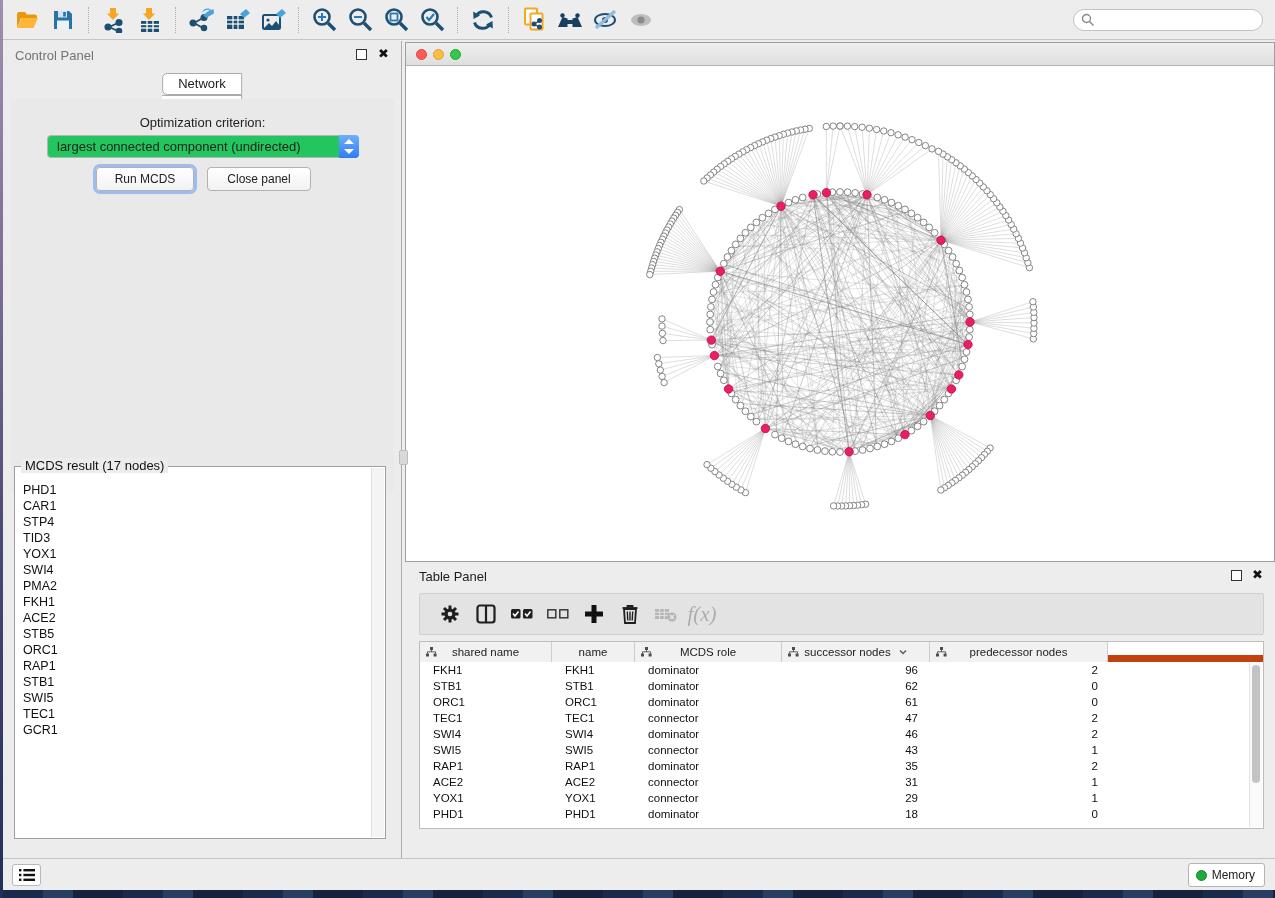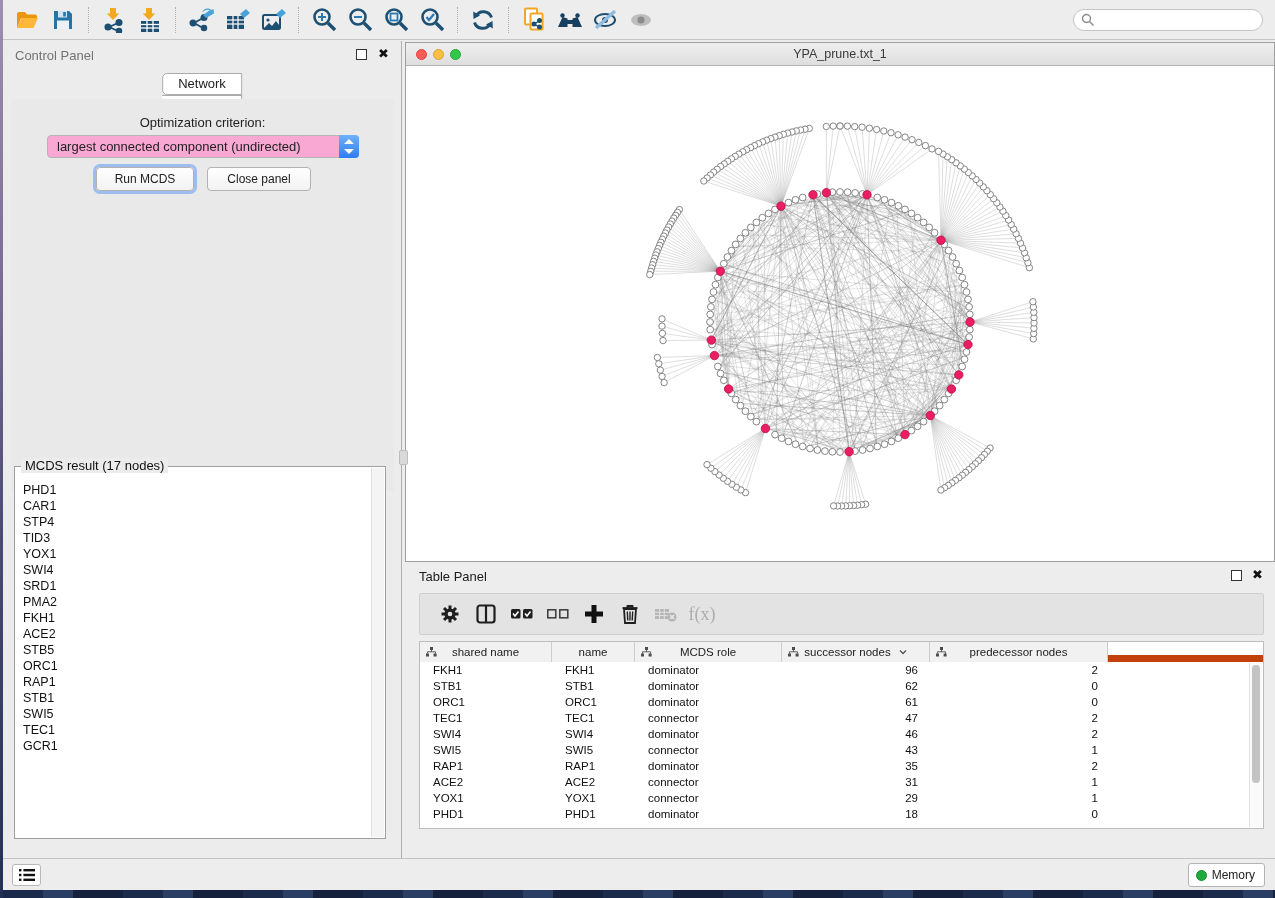--- a/index.html
+++ b/index.html
@@ -38,21 +38,21 @@
   .seg-tabs { display:inline-flex; height:22px;flex-direction:column; }
   .seg-tab { padding:0 15px; font-size:13px; line-height:20px; background:#fff;
     border:1px solid #ababab; border-left:none; color:#222; cursor:default; }
   .seg-tab:first-child { border-left:1px solid #ababab; border-radius:5px 0 0 5px; }
   .seg-tab:last-child { border-radius:0 5px 5px 0; }
   .seg-tab.selected { background:linear-gradient(#58a2f8,#2173f2); border-color:#2e6fd0; color:#fff; }
   #cp-tabs { position:absolute; left:50%; transform:translateX(-50%); top:32px; }
 
   #cp-body { position:absolute; left:8px; top:58px; width:383px; height:392px; background:#e9e9e9; }
   #criterion-label { position:absolute; width:100%; text-align:center; top:16px; font-size:13px; }
-  #criterion-select { position:absolute; left:36px; top:36px; width:312px; height:23px; background:#f9a8d4;
+  #criterion-select { position:absolute; left:36px; top:36px; width:312px; height:23px; background:#22c55e;
     border:1px solid #b5b5b5; border-radius:4px; font-size:13px; display:flex; align-items:center; }
   #criterion-select .sel-text { flex:1; padding-left:9px; white-space:nowrap; overflow:hidden; }
   #criterion-stepper { width:20px; height:23px; margin:-1px -1px -1px 0; border-radius:0 4px 4px 0;
     background:linear-gradient(#6fb0f9,#2e7df4); position:relative; }
   #criterion-stepper i { position:absolute; left:5px; width:0; height:0; border-left:5px solid transparent; border-right:5px solid transparent; }
   #criterion-stepper .up { top:4px; border-bottom:5px solid #fff; }
   #criterion-stepper .dn { bottom:4px; border-top:5px solid #fff; }
   .cp-btn { position:absolute; top:68px; height:24px; background:linear-gradient(#fff,#f2f2f2);
     border:1px solid #b2b2b2; border-radius:4px; font-size:12px; text-align:center; line-height:22px; }
   #run-mcds-btn { left:85px; width:98px; box-shadow:0 0 0 3px rgba(106,158,245,.6); }
@@ -81,21 +81,21 @@
   #cp-splitgrip { position:absolute; left:396px; top:450px; width:9px; height:15px;
     background:#d9d9d9; border:1px solid #bdbdbd; border-radius:2px; z-index:5; }
 
   
   #table-panel { position:absolute; left:402px; top:562px; width:870px; height:296px; background:#ededed; }
   #tp-title { position:absolute; left:14px; top:7px; font-size:13px; color:#1c1c1c; }
   #tp-float { right:33px; } #tp-close { right:12px; }
   #tp-toolbar { position:absolute; left:14px; top:31px; width:845px; height:42px;
     background:#e3e3e3; border:1px solid #cfcfcf; border-radius:2px; display:flex; align-items:center; padding-left:12px; }
   .tp-btn { width:36px; height:34px; display:flex; align-items:center; justify-content:center; }
-  .fx-label { font-family:"Liberation Serif","DejaVu Serif",serif; font-size:18px; color:#adadad; }
+  .fx-label { font-family:"Liberation Serif","DejaVu Serif",serif; font-style:italic; font-size:21px; color:#adadad; }
 
   #node-table { position:absolute; left:14px; top:79px; width:845px; height:188px;
     background:#fff; border:1px solid #bdbdbd; }
   #nt-header { display:flex; height:20px; border-bottom:7px solid #c2410c; }
   .nt-hcell { position:relative; background:#f1f1f1; border-right:1px solid #cdcdcd; height:20px;
     display:flex; align-items:center; justify-content:center; font-size:11.5px; color:#222; }
   .nt-hcell .tree-ic { position:absolute; left:6px; top:5px; }
   .nt-hcell .sort-ic { margin-left:8px; color:#555; font-size:9px; }
   .nt-row { display:flex; height:16px; }
   .nt-cell { font-size:11.5px; line-height:16px; color:#111; white-space:nowrap; overflow:hidden; }
@@ -314,21 +314,20 @@
 
     <div id="mcds-fieldset">
       <span id="mcds-legend">MCDS result (17 nodes)</span>
       <div id="mcds-list">
           <div class="mcds-item">PHD1</div>
           <div class="mcds-item">CAR1</div>
           <div class="mcds-item">STP4</div>
           <div class="mcds-item">TID3</div>
           <div class="mcds-item">YOX1</div>
           <div class="mcds-item">SWI4</div>
-          <div class="mcds-item">SRD1</div>
           <div class="mcds-item">PMA2</div>
           <div class="mcds-item">FKH1</div>
           <div class="mcds-item">ACE2</div>
           <div class="mcds-item">STB5</div>
           <div class="mcds-item">ORC1</div>
           <div class="mcds-item">RAP1</div>
           <div class="mcds-item">STB1</div>
           <div class="mcds-item">SWI5</div>
           <div class="mcds-item">TEC1</div>
           <div class="mcds-item">GCR1</div>
@@ -337,21 +336,20 @@
     </div>
   </div>
 
   <div id="cp-splitgrip"></div>
 
   <div id="network-window">
     <div id="net-titlebar">
       <span class="traffic" id="tl-red"></span>
       <span class="traffic" id="tl-yellow"></span>
       <span class="traffic" id="tl-green"></span>
-      <div id="net-title">YPA_prune.txt_1</div>
     </div>
     <svg id="net-canvas" viewBox="0 0 868 495">
         <g stroke="#777777" fill="none">
           <line x1="560.8" y1="248.6" x2="434.0" y2="129.0" stroke-opacity="0.25" stroke-width="0.7"></line>
           <line x1="497.5" y1="146.0" x2="341.6" y2="343.2" stroke-opacity="0.25" stroke-width="0.7"></line>
           <line x1="559.1" y1="233.9" x2="491.0" y2="142.5" stroke-opacity="0.25" stroke-width="0.7"></line>
           <line x1="411.9" y1="130.9" x2="531.3" y2="337.6" stroke-opacity="0.25" stroke-width="0.7"></line>
           <line x1="555.7" y1="219.6" x2="307.2" y2="248.6" stroke-opacity="0.25" stroke-width="0.7"></line>
           <line x1="509.8" y1="357.9" x2="441.4" y2="129.2" stroke-opacity="0.25" stroke-width="0.7"></line>
           <line x1="550.6" y1="205.7" x2="332.1" y2="331.8" stroke-opacity="0.25" stroke-width="0.7"></line>

